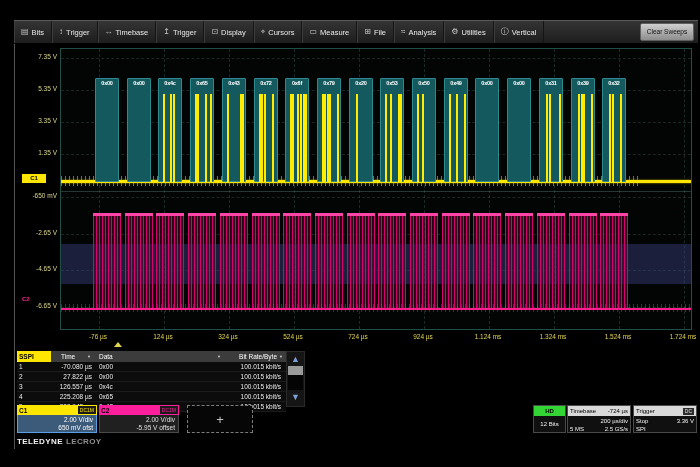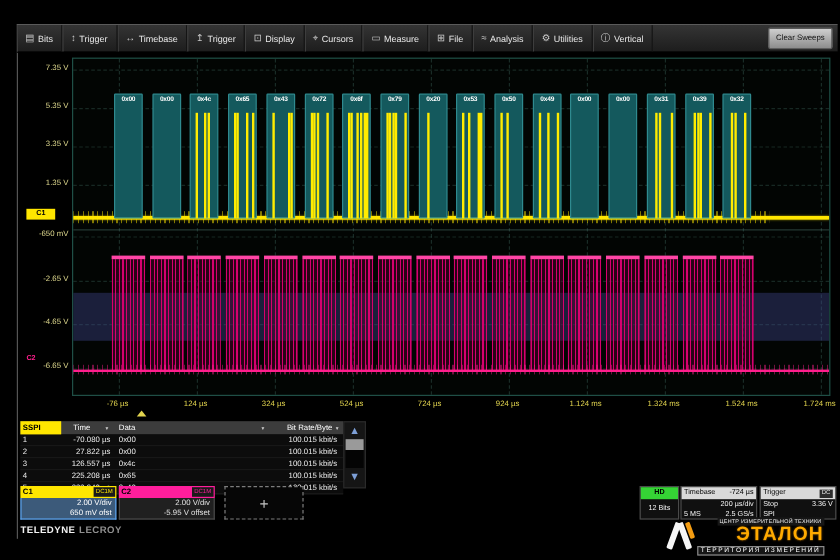--- a/index.html
+++ b/index.html
@@ -439,25 +439,13 @@
         <span>Stop</span>
         <span>3.36 V</span>
       </div>
       <div>SPI</div>
     </div>
   </div>
 
   <div id="branding">
     <span class="t1">TELEDYNE</span><span class="t2">LECROY</span>
   </div>
-  <div id="watermark">
-    <div class="wm-mark">
-      <div class="wm-b wm-b1"></div>
-        <div class="wm-b wm-b2"></div>
-        <div class="wm-b wm-b3"></div>
-    </div>
-    <div class="wm-col">
-      <div class="wm-top">ЦЕНТР ИЗМЕРИТЕЛЬНОЙ ТЕХНИКИ</div>
-      <div class="wm-brand">ЭТАЛОН</div>
-      <div class="wm-bottom">ТЕРРИТОРИЯ ИЗМЕРЕНИЙ</div>
-    </div>
-  </div>
 </div>
 
 </body></html>

